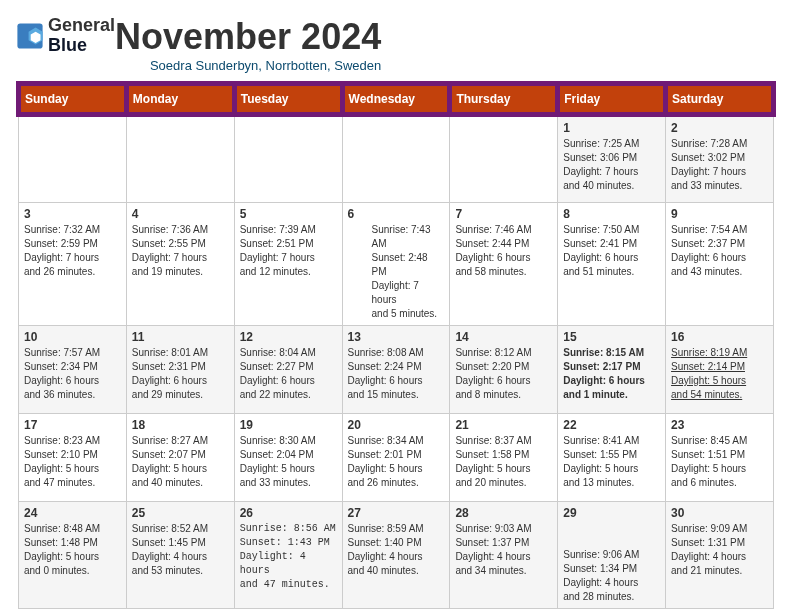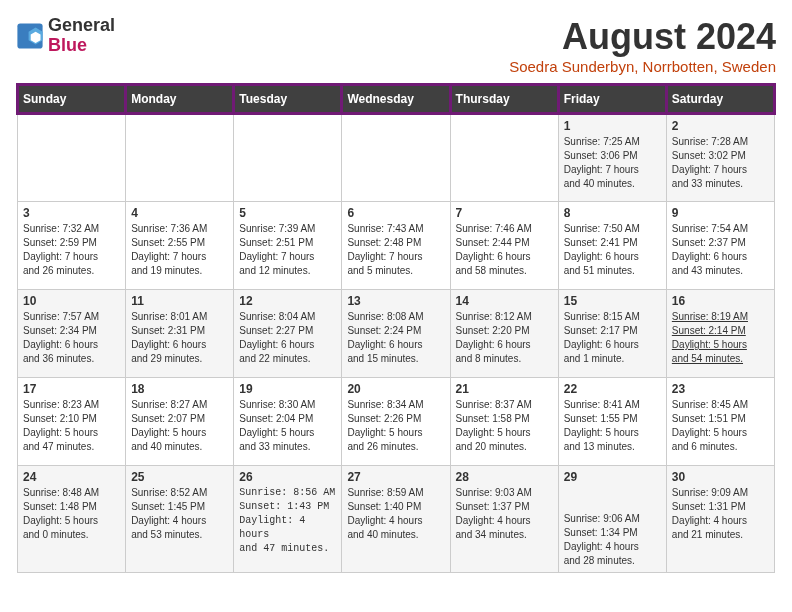--- a/index.html
+++ b/index.html
@@ -6,21 +6,21 @@
     body {
       font-family: Arial, sans-serif;
       background: #fff;
       width: 792px;
       min-height: 612px;
       padding: 16px;
     }
     .header {
       display: flex;
       align-items: flex-start;
-      justify-content: space-between;
+      justify-content: flex-start;
       margin-bottom: 8px;
     }
     .logo {
       display: flex;
       align-items: center;
       gap: 4px;
     }
     .logo-text {
       font-size: 18px;
       font-weight: bold;
@@ -33,36 +33,36 @@
     }
     .title-block {
       text-align: right;
     }
     .month-title {
       font-size: 36px;
       font-weight: bold;
       color: #333;
     }
     .subtitle {
-      font-size: 15px;
-      color: #c2410c;
+      font-size: 13px;
+      color: #0c4a6e;
     }
     table {
       width: 100%;
       border-collapse: collapse;
       table-layout: fixed;
     }
     thead tr th {
-      background: #404040;
+      background: #c2410c;
       color: #fff;
       font-size: 12px;
       font-weight: bold;
       padding: 6px 4px;
       text-align: left;
-      border: 3px solid #701a75;
+      border: 5px solid #701a75;
     }
     tbody tr td {
       vertical-align: top;
       border: 1px solid #ccc;
       padding: 4px 5px;
       font-size: 10px;
       color: #333;
       background: #fff;
       height: 88px;
     }
@@ -90,25 +90,25 @@
 
 <div class="header">
   <div class="logo">
     <svg class="logo-icon" viewBox="0 0 40 40">
       <rect x="2" y="2" width="36" height="36" rx="4" fill="#3a7dbf"></rect>
       <polygon points="28,8 38,14 38,26 28,32 18,26 18,14" fill="#5aaae0"></polygon>
       <polygon points="28,14 35,18 35,26 28,30 21,26 21,18" fill="#fff"></polygon>
     </svg>
     <div class="logo-text">
       <div>General</div>
-      <div style="color:#be185d;">Blue</div>
+      <div style="color:#0f172a;">Blue</div>
     </div>
   </div>
   <div class="title-block">
-    <div class="month-title">August 2024</div>
+    <div class="month-title">November 2024</div>
     <div class="subtitle">Soedra Sunderbyn, Norrbotten, Sweden</div>
   </div>
 </div>
 
 <table>
   <thead>
     <tr id="thead-row">
         <th>Sunday</th>
         <th>Monday</th>
         <th>Tuesday</th>
@@ -157,21 +157,21 @@
         </td>
         <td>
           <span class="day-num">5</span>
           <div class="day-info" style="white-space: pre-line;">Sunrise: 7:39 AM
 Sunset: 2:51 PM
 Daylight: 7 hours
 and 12 minutes.</div>
         </td>
         <td>
           <span class="day-num">6</span>
-          <div class="day-info" style="white-space: pre-line;">Sunrise: 7:43 AM
+          <div class="day-info" style="white-space: pre-line; margin-left: 24px;">Sunrise: 7:43 AM
 Sunset: 2:48 PM
 Daylight: 7 hours
 and 5 minutes.</div>
         </td>
         <td>
           <span class="day-num">7</span>
           <div class="day-info" style="white-space: pre-line;">Sunrise: 7:46 AM
 Sunset: 2:44 PM
 Daylight: 6 hours
 and 58 minutes.</div>
@@ -222,21 +222,21 @@
         </td>
         <td>
           <span class="day-num">14</span>
           <div class="day-info" style="white-space: pre-line;">Sunrise: 8:12 AM
 Sunset: 2:20 PM
 Daylight: 6 hours
 and 8 minutes.</div>
         </td>
         <td>
           <span class="day-num">15</span>
-          <div class="day-info" style="white-space: pre-line;">Sunrise: 8:15 AM
+          <div class="day-info" style="white-space: pre-line; font-weight: bold;">Sunrise: 8:15 AM
 Sunset: 2:17 PM
 Daylight: 6 hours
 and 1 minute.</div>
         </td>
         <td>
           <span class="day-num">16</span>
           <div class="day-info" style="white-space: pre-line; text-decoration: underline;">Sunrise: 8:19 AM
 Sunset: 2:14 PM
 Daylight: 5 hours
 and 54 minutes.</div>
@@ -260,21 +260,21 @@
         <td>
           <span class="day-num">19</span>
           <div class="day-info" style="white-space: pre-line;">Sunrise: 8:30 AM
 Sunset: 2:04 PM
 Daylight: 5 hours
 and 33 minutes.</div>
         </td>
         <td>
           <span class="day-num">20</span>
           <div class="day-info" style="white-space: pre-line;">Sunrise: 8:34 AM
-Sunset: 2:26 PM
+Sunset: 2:01 PM
 Daylight: 5 hours
 and 26 minutes.</div>
         </td>
         <td>
           <span class="day-num">21</span>
           <div class="day-info" style="white-space: pre-line;">Sunrise: 8:37 AM
 Sunset: 1:58 PM
 Daylight: 5 hours
 and 20 minutes.</div>
         </td>

